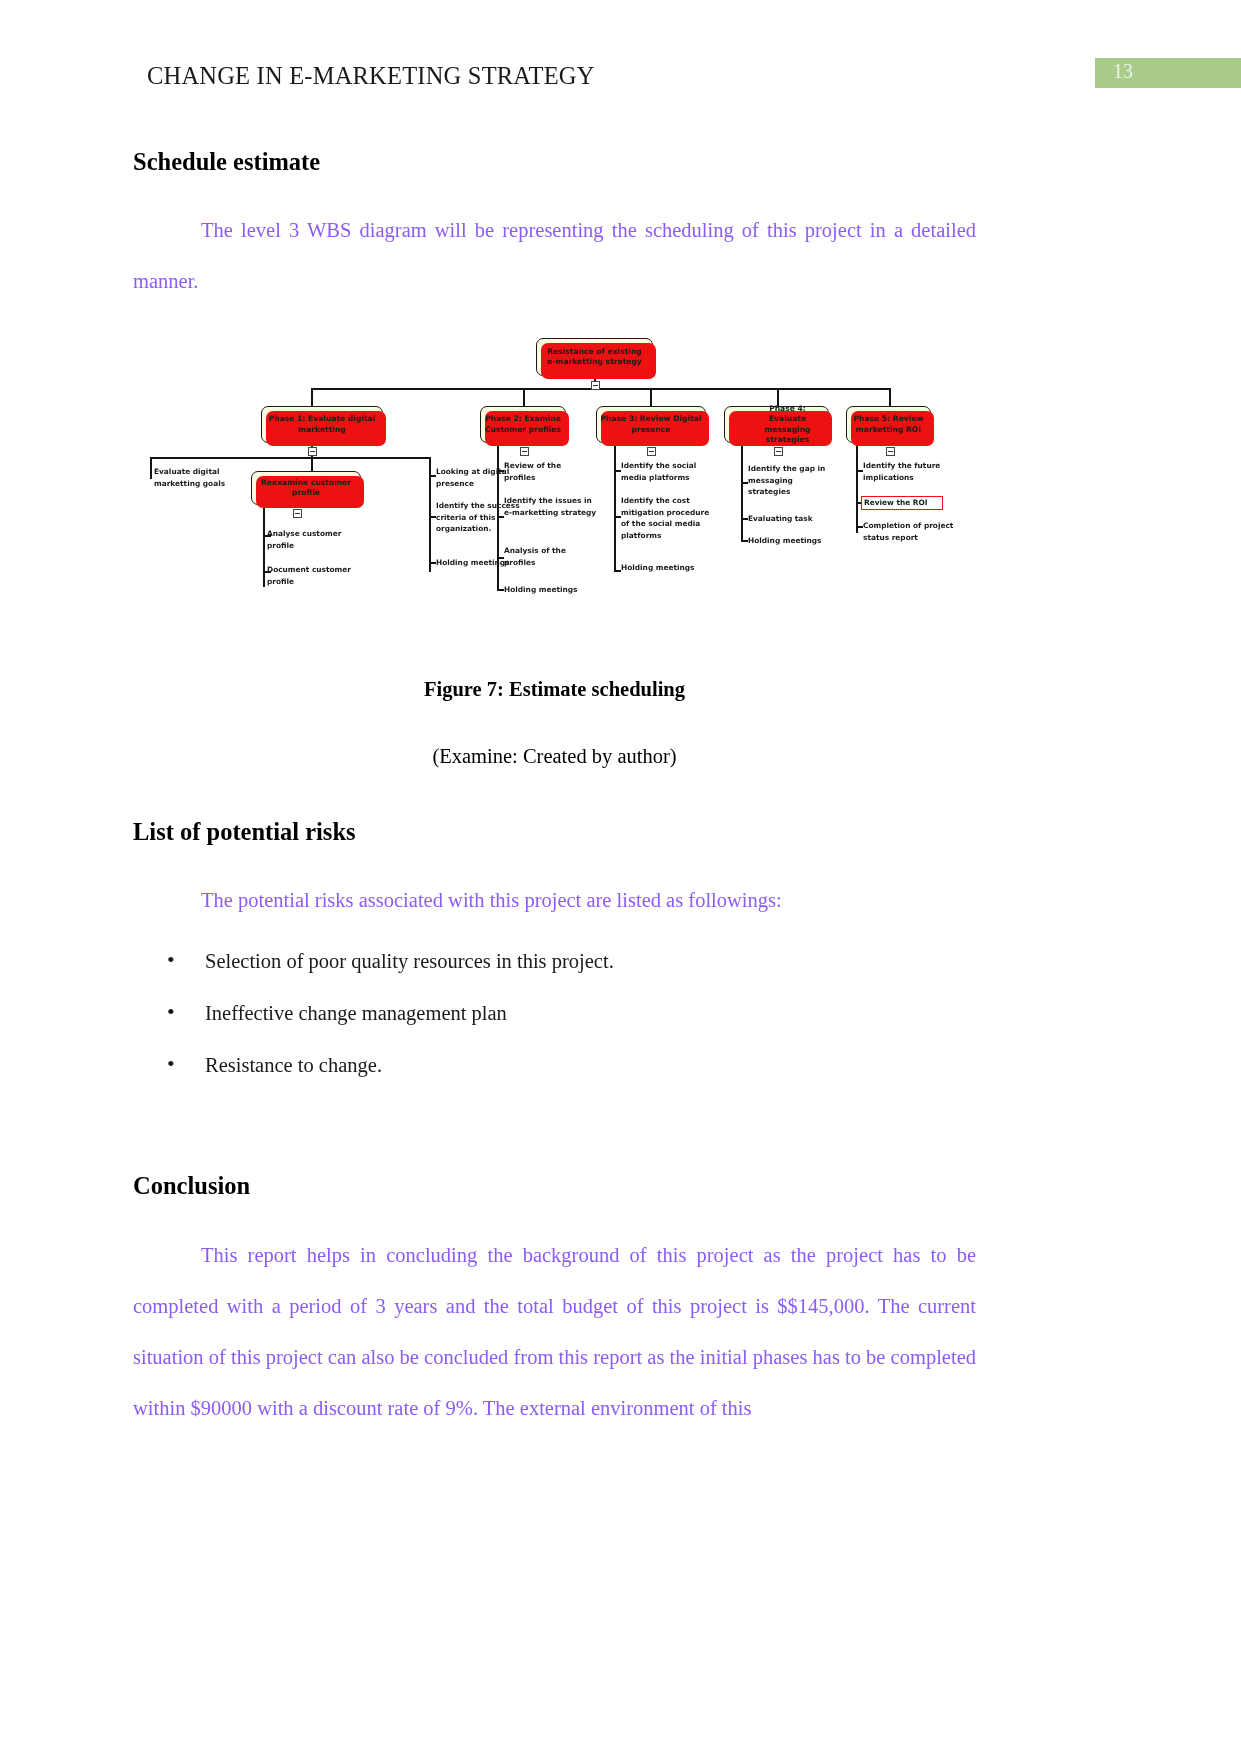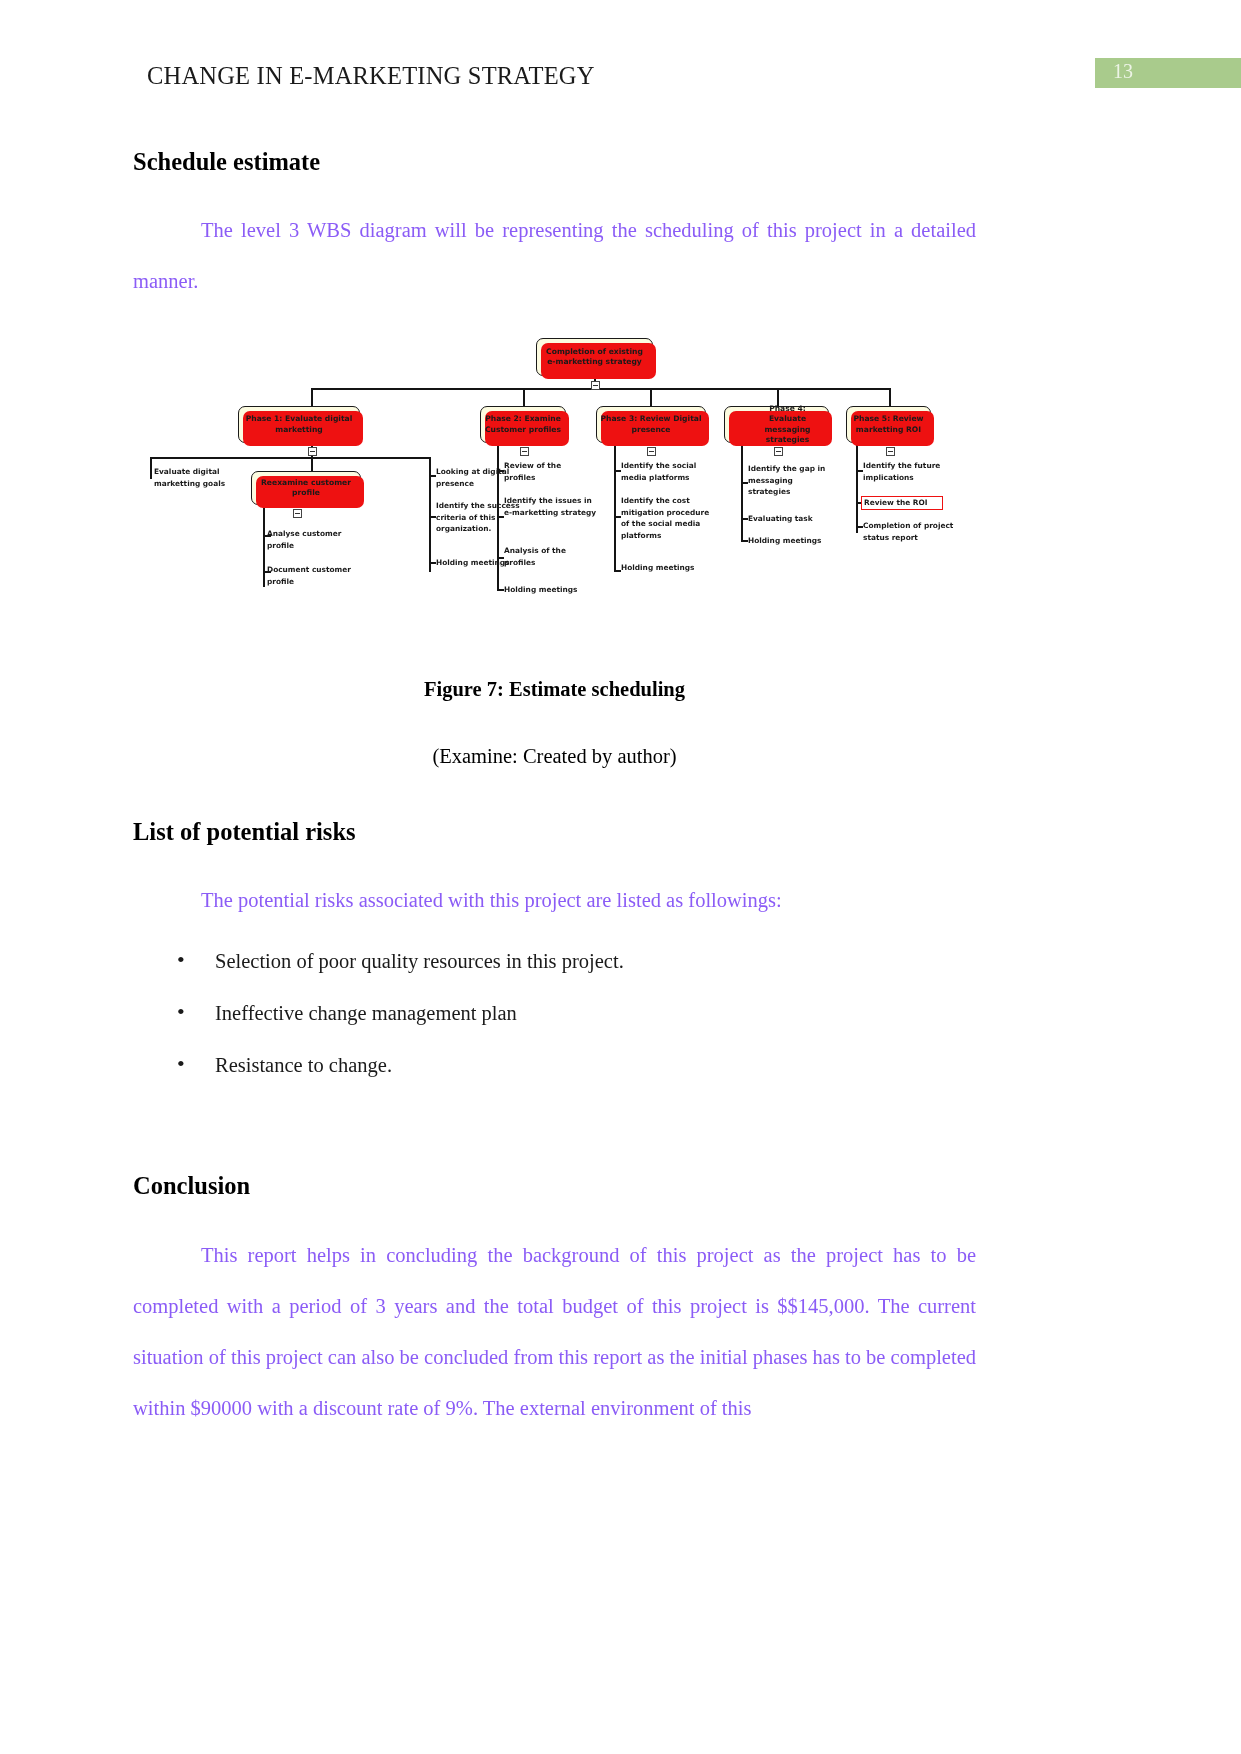--- a/index.html
+++ b/index.html
@@ -77,21 +77,21 @@
   }
   .center {
     position: absolute;
     text-align: center;
     font-size: 20.5px;
   }
   .center.bold { font-weight: bold; }
 
   ul.risks {
     position: absolute;
-    left: 145px;
+    left: 135px;
     top: 935px;
     width: 860px;
     margin: 0;
     padding: 0;
     list-style: none;
   }
   ul.risks li {
     position: relative;
     font-size: 20.5px;
     line-height: 52px;
@@ -196,36 +196,36 @@
 <div class="content">
 
   <div class="h2" style="left:133px; top:148px;">Schedule estimate</div>
 
   <div class="para indent" style="left:133px; top:205px; width:843px;">The level 3 WBS diagram will be representing the scheduling of this project in a detailed manner.</div>
 
   <div class="wbs">
 
     <div class="node" style="left:403px; top:8px; width:117px; height:38px;">
       <span class="shadow"></span>
-      <span style="white-space:pre-line">Completion of existing
+      <span style="white-space:pre-line">Resistance of existing
 e-marketting strategy</span>
     </div>
     <div class="minus" style="left:458px; top:51px;"></div>
 
     <div class="ln vline" style="left:461px; top:46px; height:14px;"></div>
 
     <div class="ln hline" style="left:178px; top:58px; width:578px;"></div>
 
     <div class="ln vline" style="left:178px; top:58px; height:18px;"></div>
     <div class="ln vline" style="left:390px; top:58px; height:18px;"></div>
     <div class="ln vline" style="left:517px; top:58px; height:18px;"></div>
     <div class="ln vline" style="left:644px; top:58px; height:18px;"></div>
     <div class="ln vline" style="left:756px; top:58px; height:18px;"></div>
 
-    <div class="node" style="left:105px; top:76px; width:122px; height:37px;">
+    <div class="node" style="left:128px; top:76px; width:122px; height:37px;">
       <span class="shadow"></span>
       <span style="white-space:pre-line">Phase 1: Evaluate digital
 marketting</span>
     </div>
     <div class="node" style="left:347px; top:76px; width:86px; height:37px;">
       <span class="shadow"></span>
       <span style="white-space:pre-line">Phase 2: Examine
 Customer profiles</span>
     </div>
     <div class="node" style="left:463px; top:76px; width:110px; height:37px;">

